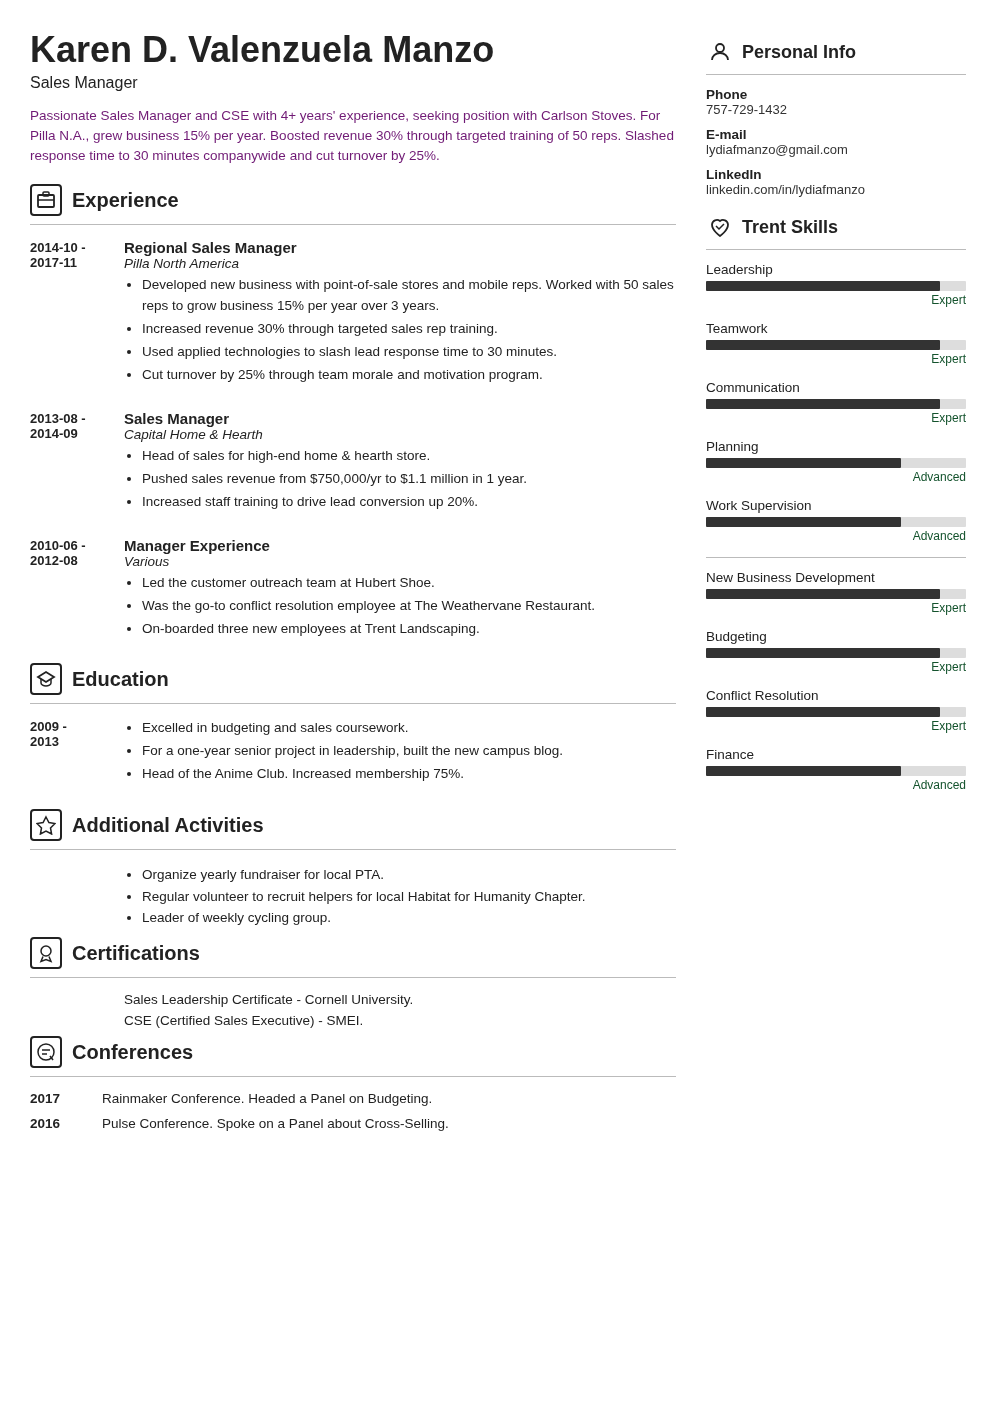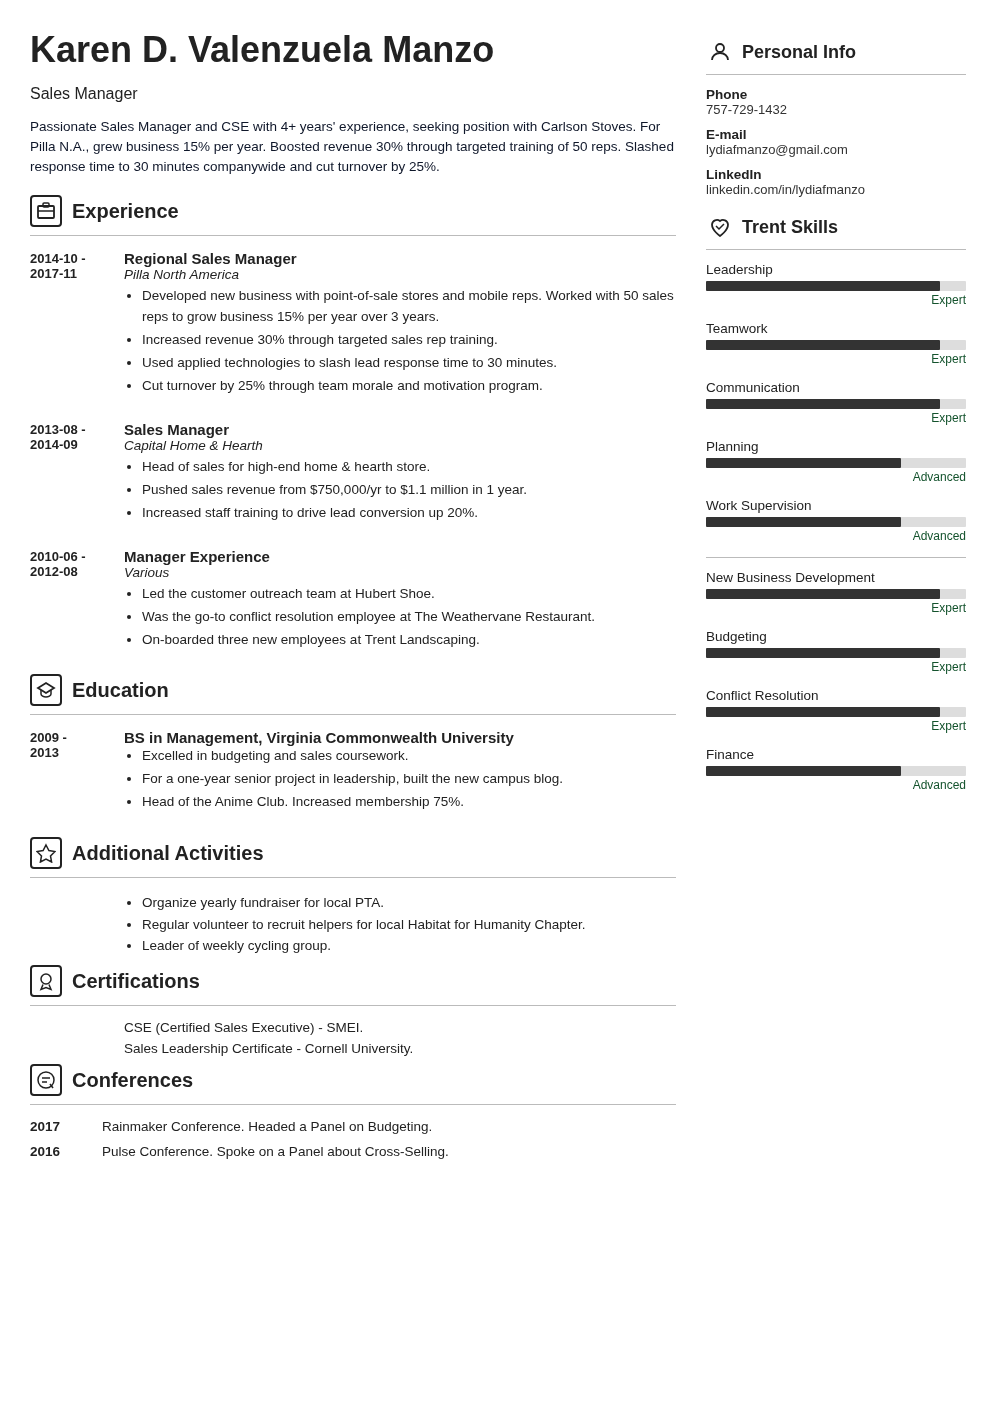--- a/index.html
+++ b/index.html
@@ -23,31 +23,31 @@
       min-width: 0;
     }
     .right-col {
       width: 260px;
       flex-shrink: 0;
     }
     .header-name {
       font-size: 36px;
       font-weight: 900;
       line-height: 1.1;
-      margin-bottom: 15px;
+      margin-bottom: 4px;
     }
     .header-title {
       font-size: 16px;
       font-weight: 400;
       margin-bottom: 14px;
       color: #222;
     }
     .header-summary {
       font-size: 13.5px;
-      color: #0f172a;
+      color: #701a75;
       line-height: 1.5;
       margin-bottom: 18px;
     }
     .section-header {
       display: flex;
       align-items: center;
       gap: 10px;
       font-size: 20px;
       font-weight: 700;
       margin-bottom: 8px;
@@ -256,21 +256,20 @@
         </svg>
       </div>
       <span>Education</span>
     </div>
     <hr class="section-divider">
 
     <div id="education-entries">
         <div class="entry">
     <div class="entry-date">2009 -<br>2013</div>
     <div class="entry-body">
-      <div class="entry-job-title">BS in Management, Virginia Commonwealth University</div>
       <ul class="entry-bullets">
               <li>Excelled in budgeting and sales coursework.</li>
               <li>For a one-year senior project in leadership, built the new campus blog.</li>
               <li>Head of the Anime Club. Increased membership 75%.</li>
             </ul>
     </div>
   </div>
       </div>
 
     <div class="section-header">
@@ -295,22 +294,22 @@
         <svg width="20" height="20" viewBox="0 0 20 20" fill="none" xmlns="http://www.w3.org/2000/svg">
           <circle cx="10" cy="8" r="5" stroke="#222" stroke-width="1.5" fill="none"></circle>
           <path d="M7 13.5l-2 5 5-2 5 2-2-5" stroke="#222" stroke-width="1.5" fill="none"></path>
         </svg>
       </div>
       <span>Certifications</span>
     </div>
     <hr class="section-divider">
     <div class="no-date-entry">
       <div id="certifications-list">
+          <p style="margin-bottom: 6px; font-size: 13.5px;">Sales Leadership Certificate - Cornell University.</p>
           <p style="margin-bottom: 6px; font-size: 13.5px;">CSE (Certified Sales Executive) - SMEI.</p>
-          <p style="margin-bottom: 6px; font-size: 13.5px;">Sales Leadership Certificate - Cornell University.</p>
         </div>
     </div>
 
     <div class="section-header">
       <div class="icon">
         <svg width="20" height="20" viewBox="0 0 20 20" fill="none" xmlns="http://www.w3.org/2000/svg">
           <circle cx="10" cy="10" r="8" stroke="#222" stroke-width="1.5" fill="none"></circle>
           <path d="M6 8h8M6 12h5" stroke="#222" stroke-width="1.5"></path>
           <path d="M14 14l3 4" stroke="#222" stroke-width="1.5"></path>
         </svg>

